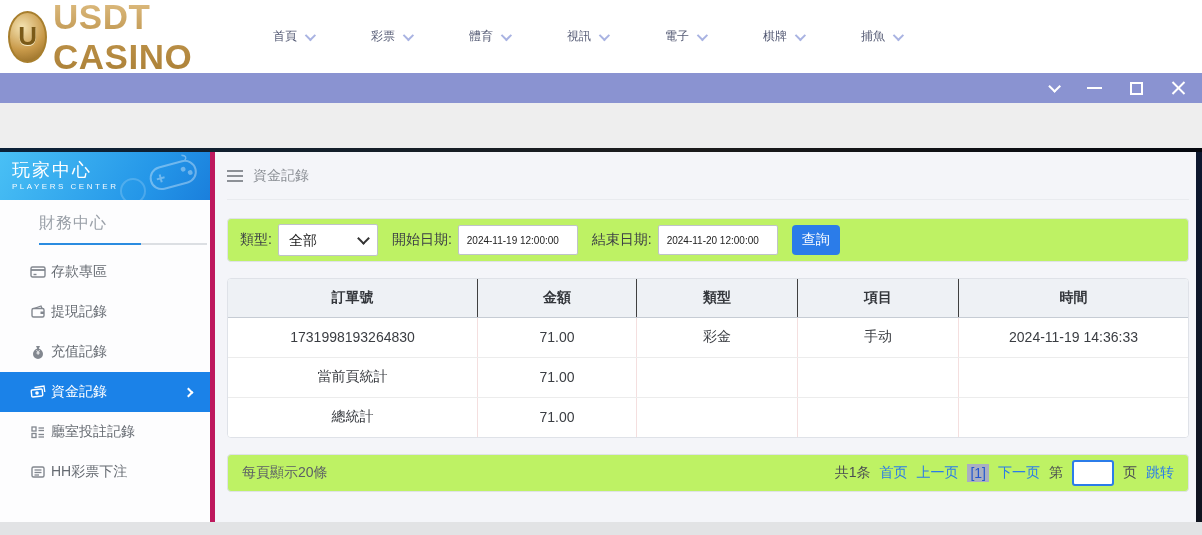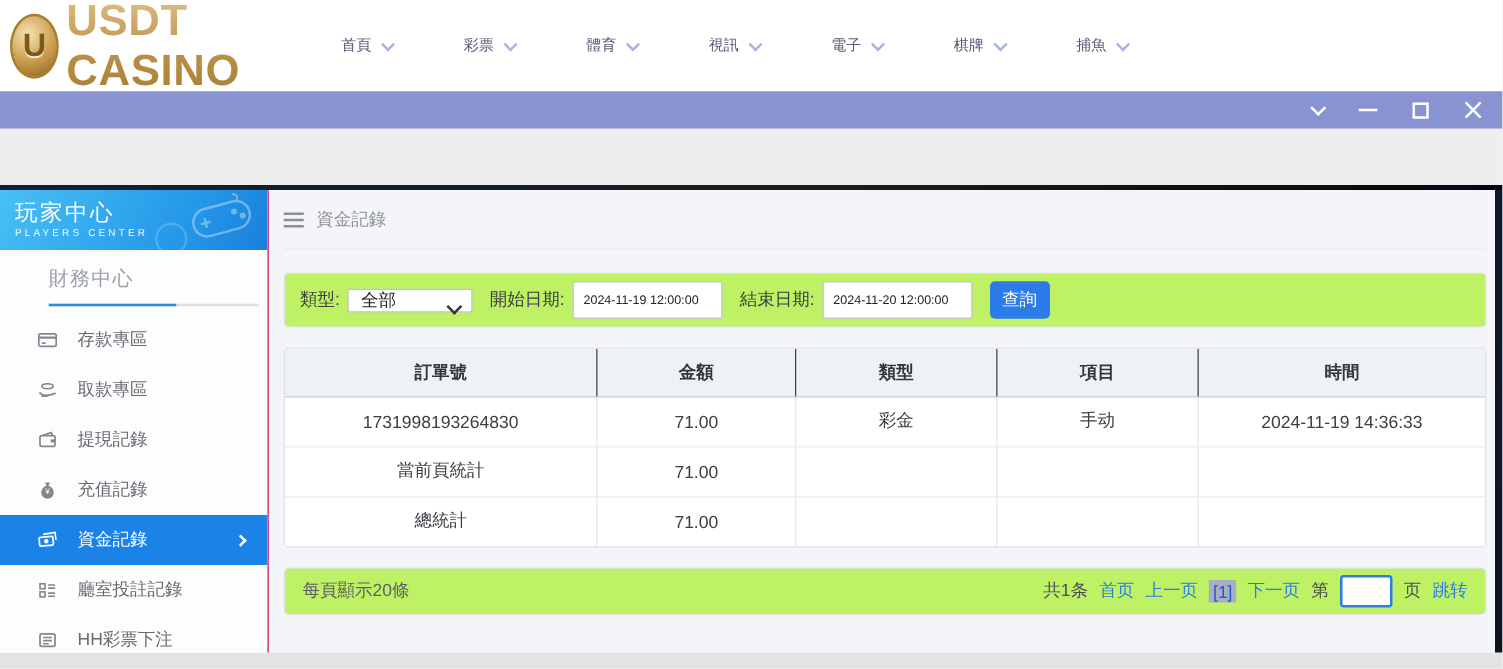--- a/index.html
+++ b/index.html
@@ -35,52 +35,52 @@
 
   .gap-strip { height:45px; background:#eeeeee; }
   .dark-rule { height:4px; background:linear-gradient(90deg,#0b2138 0%, #1c1c1c 55%, #04070e 100%); }
 
   
   .main-wrap { display:flex; height:370px; background:#f4f5f9; position:relative; }
   .right-rule { position:absolute; right:0; top:0; width:6px; height:370px;
     background:linear-gradient(180deg,#0d1830,#10141f); }
 
   
-  .sidebar { width:215px; background:#fdfdfe; border-right:1px solid #be185d; flex:0 0 215px; overflow:hidden; }
+  .sidebar { width:215px; background:#fdfdfe; border-right:5px solid #be185d; flex:0 0 215px; overflow:hidden; }
   .sb-header { height:48px; background:linear-gradient(120deg,#49c0f5 0%, #2496e8 70%, #1a7fdc 100%);
     color:#fff; padding:6px 12px; position:relative; overflow:hidden; }
   .sb-title { font-size:18px; letter-spacing:2px; }
   .sb-sub { font-size:8px; letter-spacing:2.5px; opacity:.95; margin-top:0; }
   .gamepad { position:absolute; right:10px; top:4px; opacity:.35; transform:rotate(-15deg); }
   .ghost-circle { position:absolute; right:64px; top:26px; width:26px; height:26px; border:2px solid rgba(255,255,255,.18); border-radius:50%; }
   .sb-section { padding:13px 20px 0 20px; height:52px;margin-left:19px; }
   .sb-section-label { color:#9aa0a8; font-size:16px; letter-spacing:1px; }
   .sb-underline { margin-top:9px; height:2px; width:168px; background:#dcdfe3; position:relative; }
   .sb-underline::before { content:""; position:absolute; left:0; top:0; height:2px; width:102px; background:#2a8ce0; }
   .sb-menu { list-style:none; }
-  .sb-item { height:40px; display:flex; align-items:center; gap:16px; padding:0 18px 0 30px;
+  .sb-item { height:40px; display:flex; align-items:center; gap:5px; padding:0 18px 0 30px;
     color:#666b72; font-size:14px; cursor:pointer; }
   .sb-item .ic { width:16px; height:16px; color:#82878f; flex:0 0 16px; display:flex; align-items:center; }
   .sb-item.active { background:#1b82e8; color:#fff; }
   .sb-item.active .ic { color:#fff; }
   .sb-item .arrow { margin-left:auto; width:7px; height:7px; border-right:2px solid #fff; border-top:2px solid #fff; transform:rotate(45deg); }
 
   
   .content { flex:1; padding:0 13px 0 12px; position:relative; }
   .breadcrumb-bar { height:48px; display:flex; align-items:center; gap:10px; color:#8d9197; font-size:14px;
     border-bottom:1px solid #e9ebef; }
   .hamburger { width:16px; height:12px; display:flex; flex-direction:column; justify-content:space-between; cursor:pointer; }
   .hamburger i { display:block; height:2px; background:#8d9197; }
 
   .panel { border:1px solid #dfe2e8; border-radius:4px; background:#bef264; }
   .filter-panel { margin-top:18px; height:44px; display:flex; align-items:center; padding:0 12px; font-size:14px; color:#3c3f45; }
   .filter-label { margin-right:6px; }
   .ml { margin-left:14px; }
   .select-wrap { position:relative; }
-  .type-select { appearance:none; -webkit-appearance:none; width:100px; height:19px; border:1px solid #bfc3c9; border-radius:2px;
+  .type-select { appearance:none; -webkit-appearance:none; width:100px; height:32px; border:1px solid #bfc3c9; border-radius:2px;
     background:#fff; font-size:14px; padding:0 24px 0 10px; color:#222; font-family:inherit; }
   .select-wrap::after { content:""; position:absolute; right:10px; top:10px; width:7px; height:7px;
     border-right:2px solid #333; border-bottom:2px solid #333; transform:rotate(45deg); pointer-events:none; }
   .date-input { width:120px; height:30px; border:1px solid #bfc3c9; border-radius:2px; background:#fff;
     font-size:10px; padding:0 8px; color:#222; font-family:inherit; }
   .query-btn { margin-left:14px; width:48px; height:30px; background:#2b7ce9; color:#fff; border:none; border-radius:4px;
     font-size:14px; cursor:pointer; font-family:inherit; }
 
   .table-panel { margin-top:16px; background:#fff; overflow:hidden; }
   table { border-collapse:collapse; width:100%; table-layout:fixed; font-size:14px; color:#3a3d42; }
@@ -183,30 +183,20 @@
       <ul class="sb-menu">
         <li class="sb-item">
           <span class="ic">
             <svg width="16" height="16" viewBox="0 0 16 16">
                 <rect x="1" y="3" width="14" height="10" rx="1.5" fill="none" stroke="currentColor" stroke-width="1.4"></rect>
                 <line x1="1" y1="6" x2="15" y2="6" stroke="currentColor" stroke-width="1.8"></line>
                 <line x1="3.5" y1="10.5" x2="6.5" y2="10.5" stroke="currentColor" stroke-width="1.4"></line>
               </svg>
           </span>
           <span>存款專區</span>
-        </li>
-        <li class="sb-item">
-          <span class="ic">
-            <svg width="16" height="16" viewBox="0 0 16 16">
-                <ellipse cx="8" cy="5" rx="4.5" ry="2" fill="none" stroke="currentColor" stroke-width="1.3"></ellipse>
-                <path d="M1.5 10 q4 4.5 13 .5" fill="none" stroke="currentColor" stroke-width="1.5"></path>
-                <path d="M3 13 h5" stroke="currentColor" stroke-width="1.3"></path>
-              </svg>
-          </span>
-          <span>取款專區</span>
         </li>
         <li class="sb-item">
           <span class="ic">
             <svg width="16" height="16" viewBox="0 0 16 16">
                 <rect x="2" y="4.5" width="12" height="8.5" rx="1.5" fill="none" stroke="currentColor" stroke-width="1.4"></rect>
                 <path d="M4 4.5 l7-2.5 1 2.5" fill="none" stroke="currentColor" stroke-width="1.3"></path>
                 <rect x="10.5" y="7.5" width="3.5" height="2.5" fill="currentColor"></rect>
               </svg>
           </span>
           <span>提現記錄</span>

